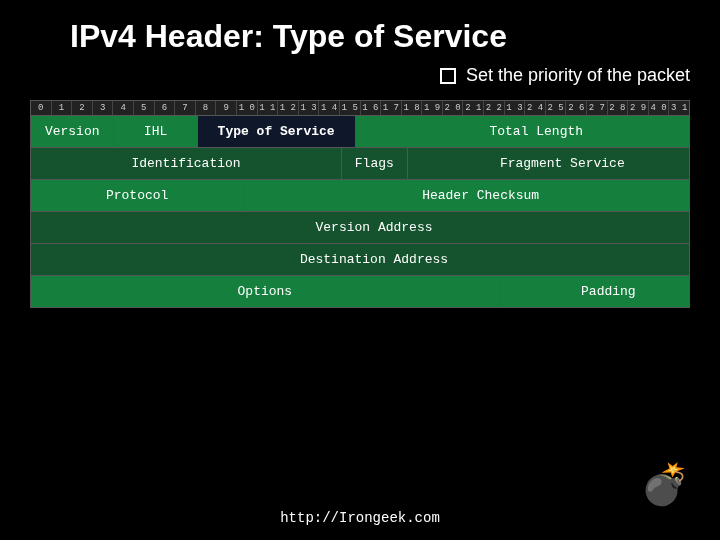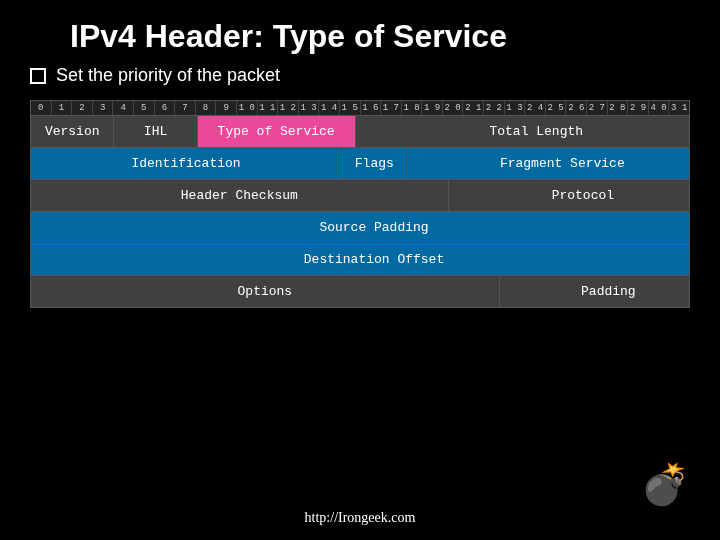--- a/index.html
+++ b/index.html
@@ -22,20 +22,21 @@
     }
 
     .subtitle {
       color: #fff;
       font-size: 18px;
       font-family: Arial, sans-serif;
       padding: 0 30px 14px 30px;
       display: flex;
       align-items: center;
       gap: 10px;
+      justify-content: flex-end;
     }
 
     .checkbox-icon {
       width: 16px;
       height: 16px;
       border: 2px solid #fff;
       display: inline-block;
       flex-shrink: 0;
     }
 
@@ -76,38 +77,39 @@
       padding: 8px 4px;
       border-right: 1px solid #555;
       font-family: 'Courier New', Courier, monospace;
       display: flex;
       align-items: center;
       justify-content: center;
     }
     .field-cell:last-child { border-right: none; padding-left: 32px; }
 
     .tos-highlight {
-      background: #ec4899;
-      color: #fff;
+      background: #0f172a;
+      color: #fff;
+      font-weight: bold;
     }
 
     .dark-bg {
-      background: #404040;
+      background: #15803d;
       font-family: Liberation Mono, monospace;
     }
 
     .medium-bg {
-      background: #0369a1;
+      background: #14532d;
     }
 
     .footer-url {
       color: #fff;
       text-align: center;
       font-size: 14px;
-      font-family: Liberation Serif, serif;
+      font-family: Liberation Mono, monospace;
       position: absolute;
       bottom: 14px;
       width: 100%;
     }
 
     .bomb-icon {
       position: absolute;
       bottom: 30px;
       right: 30px;
       font-size: 40px;
@@ -188,28 +190,28 @@
         <div class="field-cell dark-bg" style="flex: 4 1 0%;">IHL</div>
         <div class="field-cell tos-highlight" style="flex: 8 1 0%;">Type of Service</div>
         <div class="field-cell dark-bg" style="flex: 16 1 0%;">Total Length</div>
       </div>
       <div class="field-row">
         <div class="field-cell medium-bg" style="flex: 16 1 0%;">Identification</div>
         <div class="field-cell medium-bg" style="flex: 3 1 0%;">Flags</div>
         <div class="field-cell medium-bg" style="flex: 13 1 0%;">Fragment Service</div>
       </div>
       <div class="field-row">
+        <div class="field-cell dark-bg" style="flex: 8 1 0%;">Protocol</div>
         <div class="field-cell dark-bg" style="flex: 16 1 0%;">Header Checksum</div>
-        <div class="field-cell dark-bg" style="flex: 8 1 0%;">Protocol</div>
-      </div>
-      <div class="field-row">
-        <div class="field-cell medium-bg" style="flex: 32 1 0%;">Source Padding</div>
-      </div>
-      <div class="field-row">
-        <div class="field-cell medium-bg" style="flex: 32 1 0%;">Destination Offset</div>
+      </div>
+      <div class="field-row">
+        <div class="field-cell medium-bg" style="flex: 32 1 0%;">Version Address</div>
+      </div>
+      <div class="field-row">
+        <div class="field-cell medium-bg" style="flex: 32 1 0%;">Destination Address</div>
       </div>
       <div class="field-row">
         <div class="field-cell dark-bg" style="flex: 24 1 0%;">Options</div>
         <div class="field-cell dark-bg" style="flex: 8 1 0%;">Padding</div>
       </div>
     </div>
 </div>
 
 <div class="footer-url">http://Irongeek.com</div>
 

